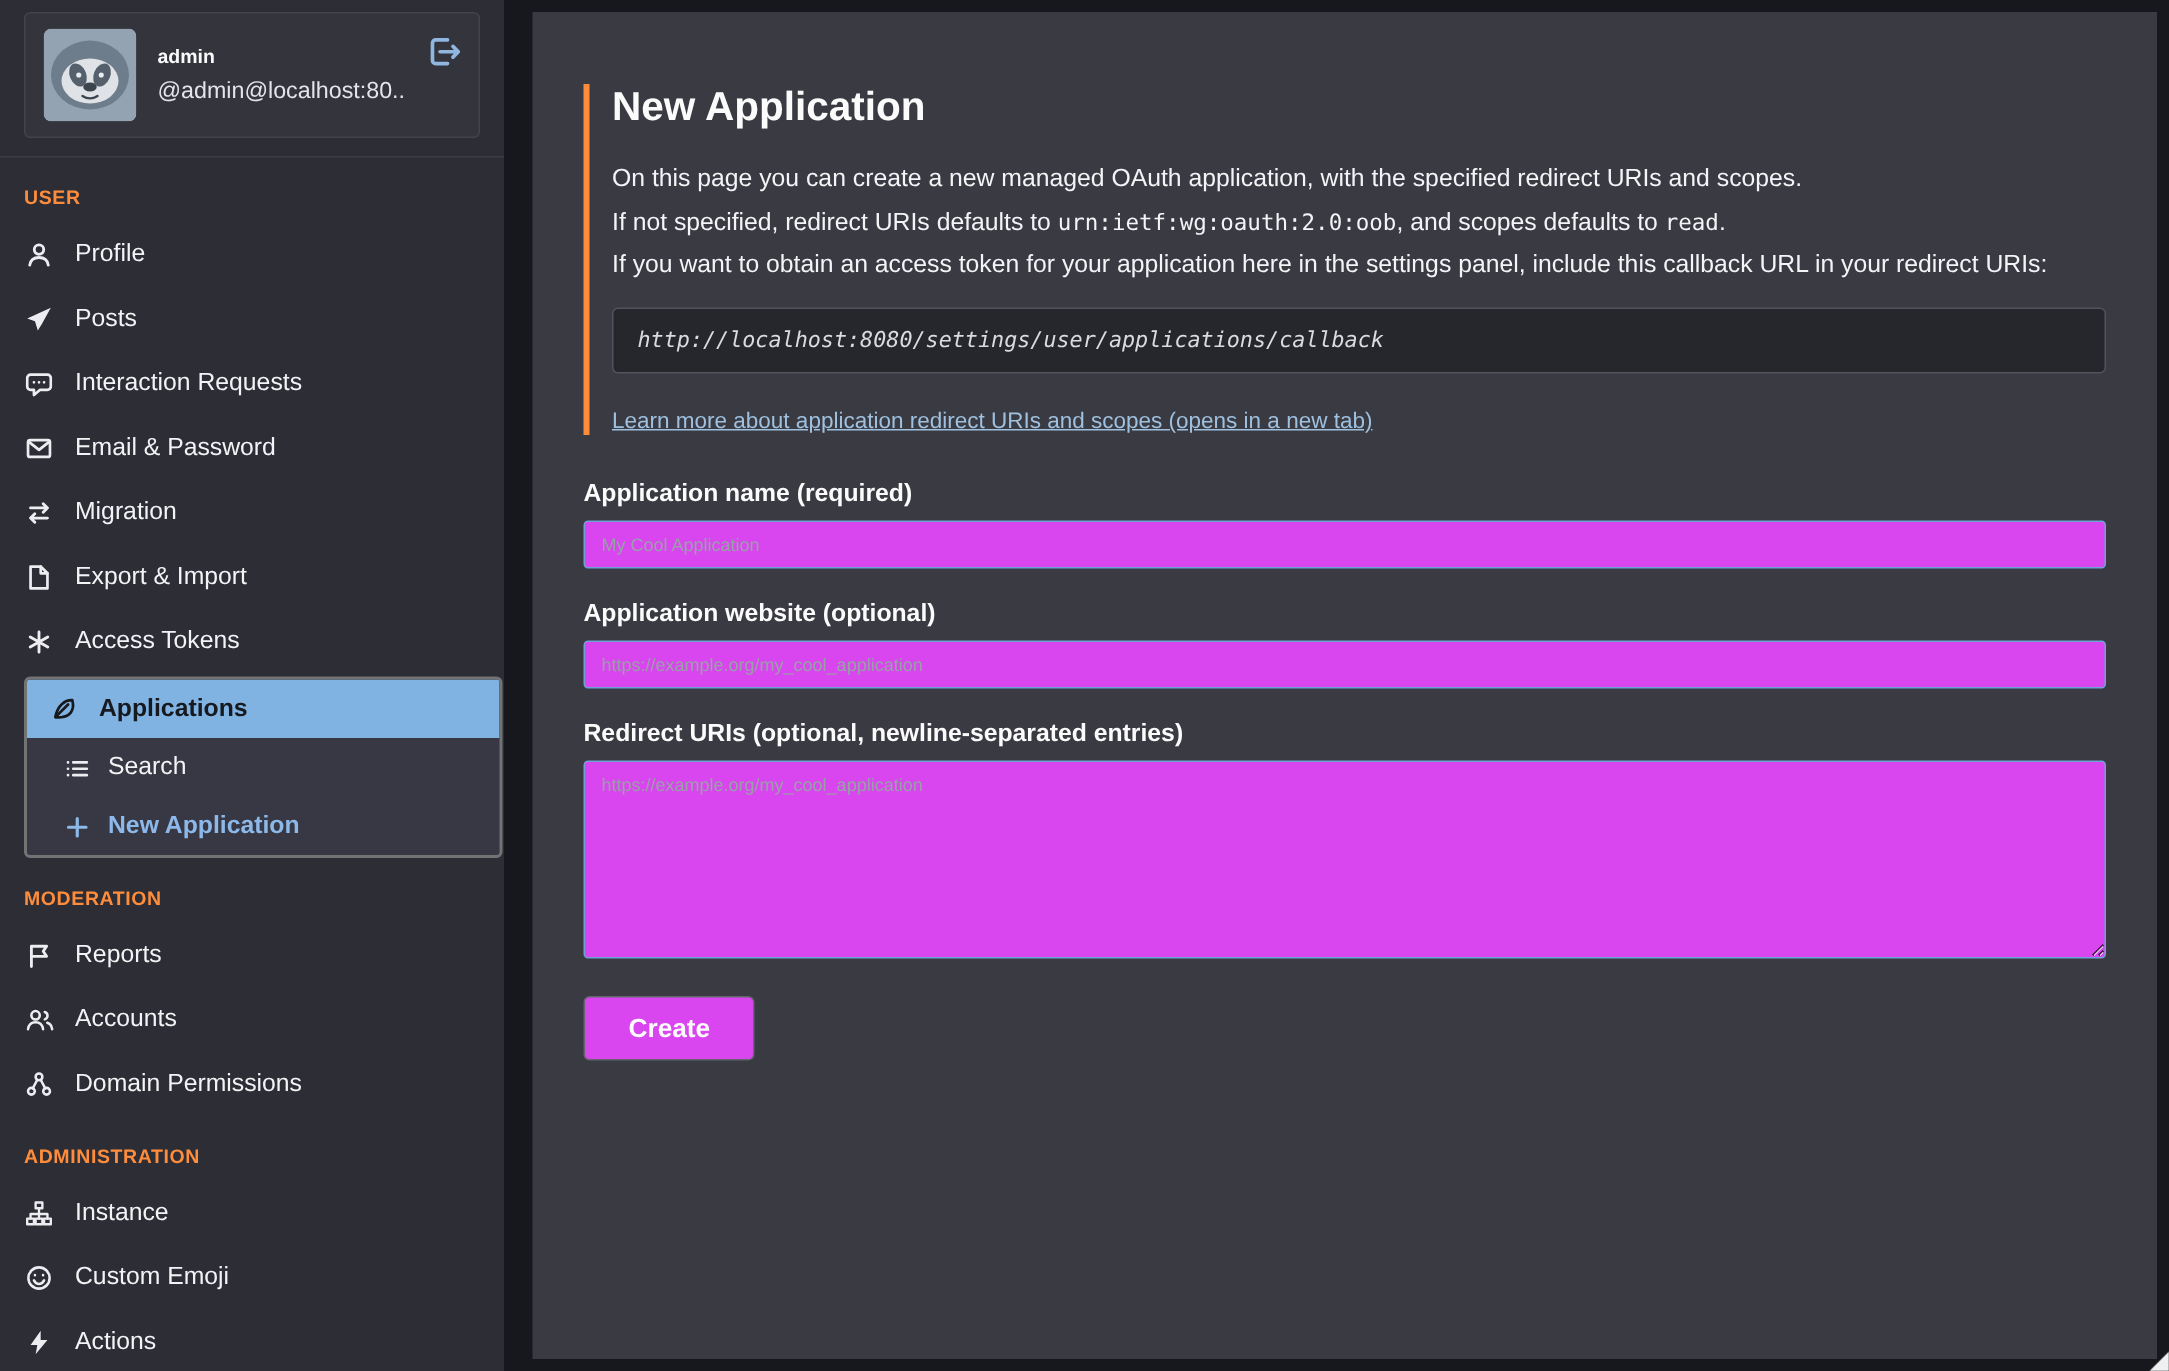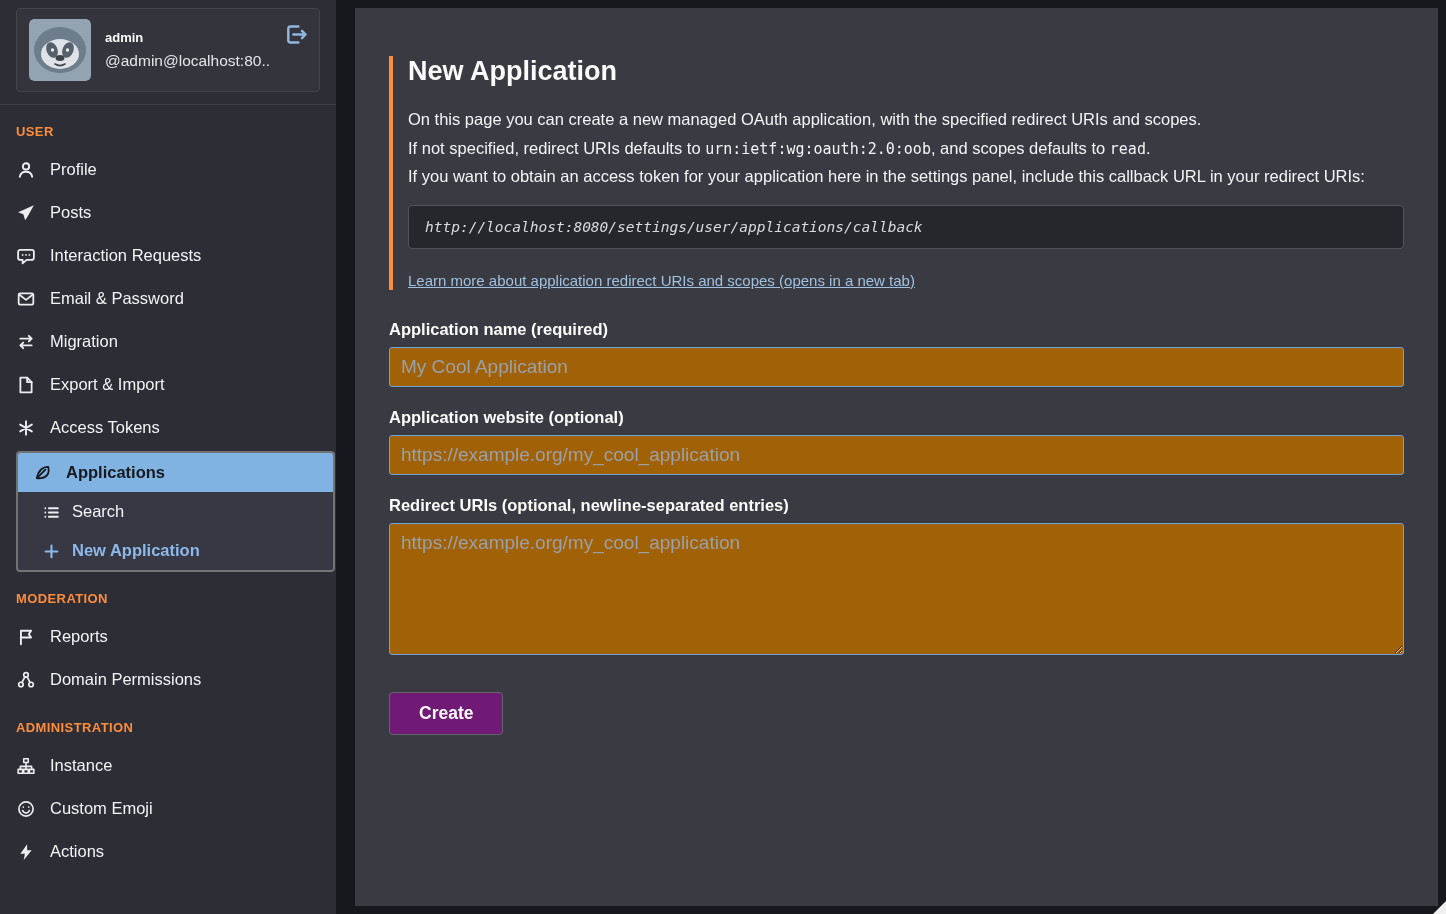--- a/index.html
+++ b/index.html
@@ -62,31 +62,31 @@
     background: #26272d; border: 1px solid #52535c; border-radius: 4px;
     padding: 13px 16px; margin: 15px 0 23px;
     font-family: "DejaVu Sans Mono", "Liberation Mono", monospace;
     font-size: 14.5px; color: #dadbde; font-style: italic;
   }
   .learn-link { color: #9fc0de; font-size: 15px; text-decoration: underline; cursor: pointer; }
 
   .field { margin-bottom: 21px; }
   .field label { display: block; font-weight: bold; font-size: 16.5px; margin-bottom: 8px; }
   .text-input, .textarea {
-    width: 100%; background: #a16207;
+    width: 100%; background: #d946ef;
     border: 1px solid #6ea2d6; border-radius: 3px;
-    color: #fbfbfb; font-size: 19px; padding: 8px 11px;
+    color: #fbfbfb; font-size: 12px; padding: 8px 11px;
     font-family: inherit; display: block;
   }
   .textarea { height: 132px; resize: vertical; }
   ::placeholder { color: #9aa0a8; opacity: 1; }
   .create-btn {
-    background: #701a75; border: 1px solid #63646c; color: #fbfbfb;
+    background: #d946ef; border: 1px solid #63646c; color: #fbfbfb;
     font-weight: bold; font-size: 17.5px; border-radius: 4px;
-    padding: 10px 29px; margin-top: 16px; cursor: pointer; font-family: inherit;
+    padding: 10px 29px; margin-top: 4px; cursor: pointer; font-family: inherit;
   }
 
   .resize-corner { position: fixed; right: 0; bottom: 0; width: 13px; height: 13px;
     background: linear-gradient(135deg, transparent 49%, #f0f0f0 51%); }
 </style>
 </head>
 <body>
 
 <div class="sidebar">
 
@@ -219,20 +219,30 @@
 
   <div class="nav-item">
     <span class="nav-icon">
       <svg width="18" height="18" viewBox="0 0 16 16" fill="none" stroke="currentColor" stroke-width="1.7" stroke-linecap="round" stroke-linejoin="round">
         <path d="M3.5 14.5v-12M3.5 2.5h9l-2 3 2 3h-9"></path>
       </svg>
     </span>
     <span>Reports</span>
   </div>
 
+  <div class="nav-item">
+    <span class="nav-icon">
+      <svg width="19" height="18" viewBox="0 0 17 16" fill="none" stroke="currentColor" stroke-width="1.5" stroke-linecap="round" stroke-linejoin="round">
+        <circle cx="6" cy="5.2" r="2.5"></circle>
+          <path d="M1.5 13.5c.4-2.8 2.1-4.2 4.5-4.2s4.1 1.4 4.5 4.2"></path>
+        <path d="M11.5 3.2a2.3 2.3 0 0 1 0 4.4M13 9.6c1.7.5 2.6 1.8 2.9 3.9"></path>
+      </svg>
+    </span>
+    <span>Accounts</span>
+  </div>
 
   <div class="nav-item">
     <span class="nav-icon">
       <svg width="18" height="18" viewBox="0 0 16 16" fill="none" stroke="currentColor" stroke-width="1.5" stroke-linecap="round">
         <circle cx="8" cy="3.5" r="2"></circle>
           <circle cx="3.5" cy="12" r="2"></circle>
           <circle cx="12.5" cy="12" r="2"></circle>
         <path d="M7 5.2 4.3 10.3M9 5.2l2.7 5.1"></path>
       </svg>
     </span>

